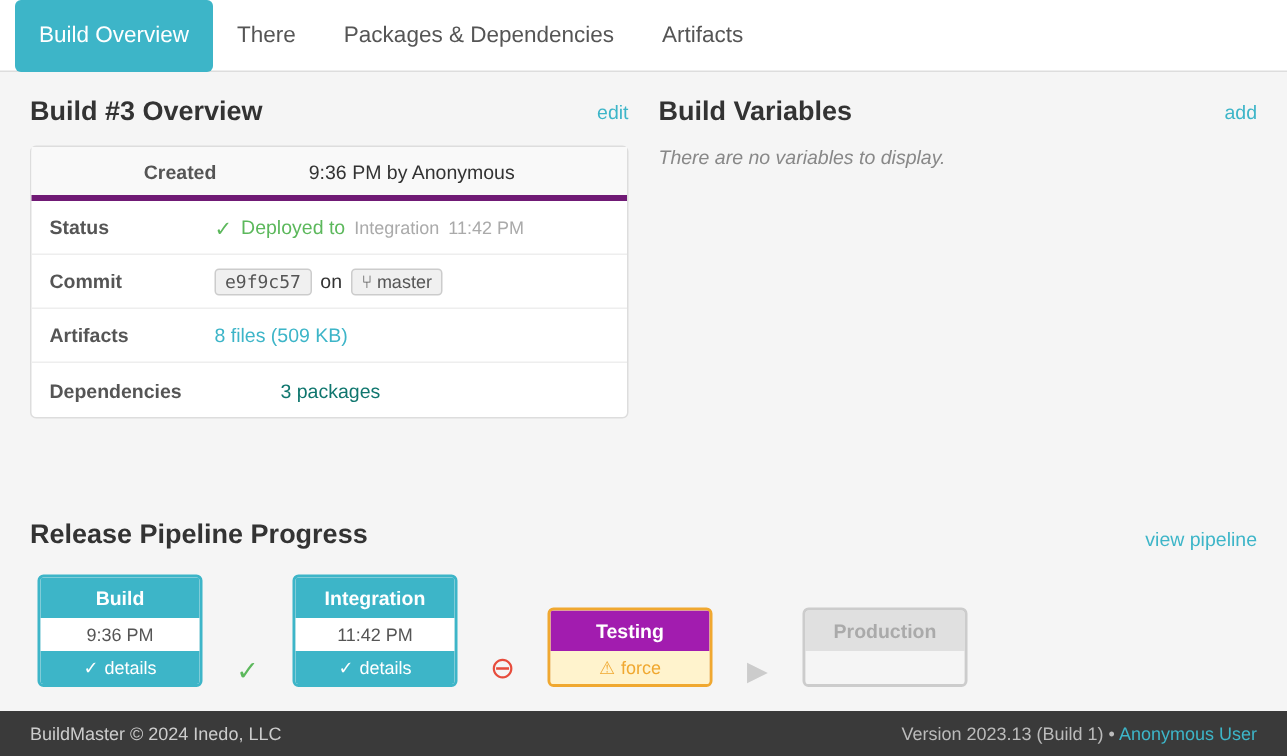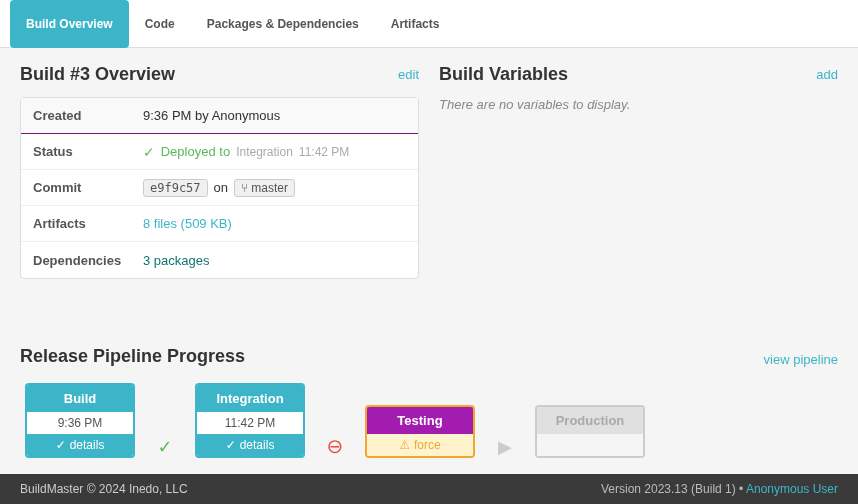--- a/index.html
+++ b/index.html
@@ -20,27 +20,26 @@
       border-bottom: 1px solid #ddd;
       display: flex;
       align-items: center;
       padding: 0 10px;
       height: 48px;
     }
     .nav-tab {
       padding: 12px 16px;
       cursor: pointer;
       color: #555;
-      font-size: 12px;
+      font-size: 15px;
       border: none;
       background: none;
       height: 48px;
       display: flex;
       align-items: center;
-      font-weight: bold;
     }
     .nav-tab.active {
       background: #3db5c8;
       color: #fff;
       border-radius: 4px;
     }
 
     
     .main-content {
       display: flex;
@@ -84,24 +83,25 @@
       border-radius: 4px;
       width: 100%;
     }
     .info-row {
       display: flex;
       border-bottom: 1px solid #eee;
       padding: 8px 12px;
       align-items: center;
       min-height: 36px;
     }
-    .info-row:last-child { border-bottom: none; }
+    .info-row:last-child { border-bottom: none; gap: 44px; }
     .info-row.created {
       background: #f9f9f9;
-      border-bottom: 1px solid #701a75;
+      border-bottom: 4px solid #701a75;
+      justify-content: center;
     }
     .info-label {
       font-weight: 600;
       color: #555;
       width: 110px;
       flex-shrink: 0;
     }
     .info-value {
       color: #333;
       display: flex;
@@ -273,21 +273,21 @@
     }
 
     .created-row-label { color: #555; }
     .created-row-value { color: #333; }
   </style>
 </head>
 <body>
 
 <div class="top-nav">
   <button class="nav-tab active">Build Overview</button>
-  <button class="nav-tab">Code</button>
+  <button class="nav-tab">There</button>
   <button class="nav-tab">Packages &amp; Dependencies</button>
   <button class="nav-tab">Artifacts</button>
 </div>
 
 <div class="main-content">
 
   <div class="left-panel">
     <div class="section-header">
       <h2 class="section-title">Build #3 Overview</h2>
       <a class="section-link">edit</a>

